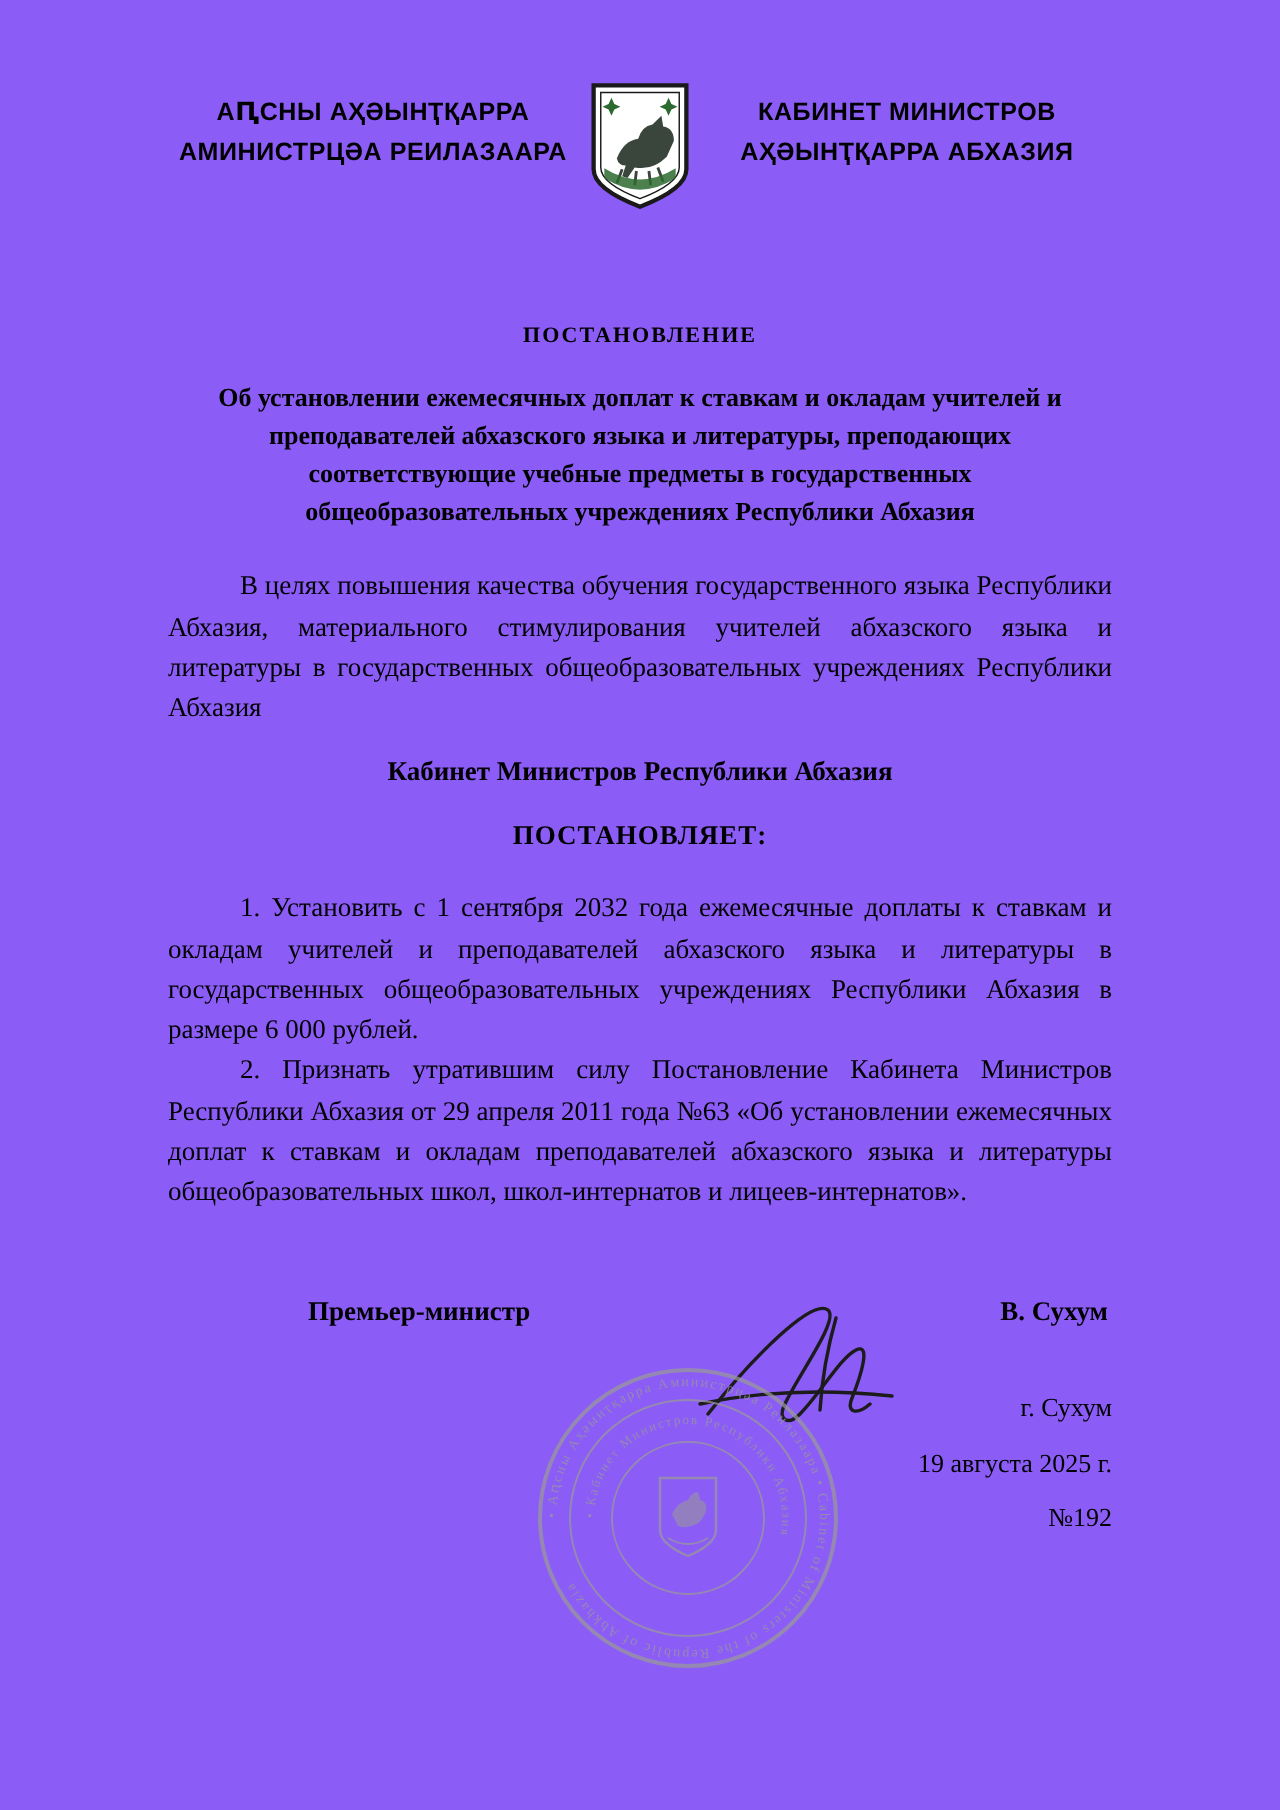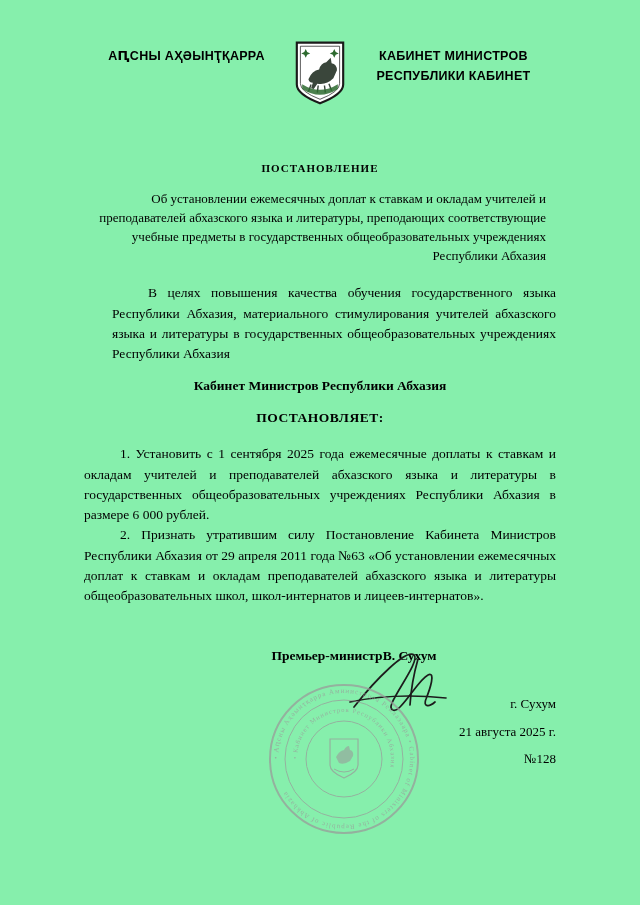--- a/index.html
+++ b/index.html
@@ -1,57 +1,57 @@
 <!DOCTYPE html>
 <html><head>
 <meta charset="utf-8">
 <style>
   html,body{margin:0;padding:0;background:#ffffff;}
   .page{
     position:relative;
     width:640px;height:905px;
     margin:0 auto;
-    background:#86efac;
+    background:#8b5cf6;
     color:#000;
     font-family:"Liberation Serif", "DejaVu Serif", serif;
     box-sizing:border-box;
     padding:40px 84px 0 84px;
     overflow:hidden;
   }
   
   .doc-header{
     display:flex;justify-content:space-between;align-items:flex-start;
     font-family:"Liberation Sans","DejaVu Sans",sans-serif;
     font-weight:bold;font-size:12.5px;line-height:1.6;text-align:center;
   }
   .org-block{width:205px;padding-top:6px;letter-spacing:.3px;}
   .emblem{width:54px;height:66px;flex:0 0 auto;margin-top:0;}
   
   .doc-title{
     margin:56px 0 0 0;text-align:center;
     font-size:11px;font-weight:bold;letter-spacing:1px;
   }
   .doc-subtitle{
-    margin:16px auto 0 auto;width:452px;text-align:right;
-    font-size:13px;font-weight:normal;line-height:1.45;
+    margin:16px auto 0 auto;width:452px;text-align:center;
+    font-size:13px;font-weight:bold;line-height:1.45;
   }
   
   .para{
     margin:0;font-size:13.5px;line-height:1.5;
     text-align:justify;text-indent:36px;
   }
-  .preamble{margin-top:18px;margin-left:28px;}
+  .preamble{margin-top:18px;}
   .center-bold{
     margin:14px 0 0 0;text-align:center;font-weight:bold;font-size:13.5px;
   }
   .decree-word{margin-top:16px;letter-spacing:.5px;}
   .items{margin-top:18px;}
   
   .signature-row{
-    margin-top:42px;display:flex;justify-content:center;
+    margin-top:42px;display:flex;justify-content:space-between;
     font-weight:bold;font-size:13.5px;
   }
   .sig-position{margin-left:70px;}
   .sig-name{margin-right:2px;}
   .signature-scribble{
     position:absolute;left:348px;top:645px;width:104px;height:72px;
   }
   
   .footer-block{
     margin:26px 0 0 70px;font-size:13px;line-height:2.1;text-align:right;
@@ -63,75 +63,76 @@
   }
 </style>
 </head>
 <body>
 
 <div class="page">
 
   <header class="doc-header">
     <div class="org-block">
       <div>АԤСНЫ АҲӘЫНҬҚАРРА</div>
+      <div>АМИНИСТРЦӘА РЕИЛАЗААРА</div>
     </div>
 
     <div class="emblem">
       <svg viewBox="0 0 60 74" width="54" height="66" aria-hidden="true">
         <path d="M4,3 H56 V50 Q56,61 30,71 Q4,61 4,50 Z" fill="#ffffff" stroke="#1a1a1a" stroke-width="2.4"></path>
         <path d="M8,7 H52 V49 Q52,58 30,66.5 Q8,58 8,49 Z" fill="none" stroke="#1a1a1a" stroke-width="0.8"></path>
 
         <path d="M14,10 l1.6,3.4 3.4,1.6 -3.4,1.6 -1.6,3.4 -1.6,-3.4 -3.4,-1.6 3.4,-1.6 z" fill="#2d6a2f"></path>
         <path d="M46,10 l1.6,3.4 3.4,1.6 -3.4,1.6 -1.6,3.4 -1.6,-3.4 -3.4,-1.6 3.4,-1.6 z" fill="#2d6a2f"></path>
 
         <path d="M17,44 q4,-10 12,-11 q2,-7 8,-8 l5,-5 1,6 q6,1 6,8 l-4,9 q-8,8 -18,6 l-4,6 -3,-1 2,-6 q-4,0 -5,-4 z" fill="#3a463b"></path>
         <path d="M20,50 l-3,8 M40,49 l3,8 M28,51 l-1,8 M35,51 l1,8" stroke="#3a463b" stroke-width="1.6" fill="none"></path>
 
         <path d="M10,55 Q30,68 50,55 L50,49.5 Q30,62 10,49.5 Z" fill="#2d6a2f" opacity=".85"></path>
       </svg>
     </div>
 
     <div class="org-block">
       <div>КАБИНЕТ МИНИСТРОВ</div>
-      <div>РЕСПУБЛИКИ КАБИНЕТ</div>
+      <div>АҲӘЫНҬҚАРРА АБХАЗИЯ</div>
     </div>
   </header>
 
   <h1 class="doc-title">ПОСТАНОВЛЕНИЕ</h1>
 
   <h2 class="doc-subtitle">Об установлении ежемесячных доплат к ставкам и окладам учителей и преподавателей абхазского языка и литературы, преподающих соответствующие учебные предметы в государственных общеобразовательных учреждениях Республики Абхазия</h2>
 
   <p class="para preamble">В целях повышения качества обучения государственного языка Республики Абхазия, материального стимулирования учителей абхазского языка и литературы в государственных общеобразовательных учреждениях Республики Абхазия</p>
 
   <p class="center-bold">Кабинет Министров Республики Абхазия</p>
 
   <p class="center-bold decree-word">ПОСТАНОВЛЯЕТ:</p>
 
   <div class="items">
-    <p class="para">1. Установить с 1 сентября 2025 года ежемесячные доплаты к ставкам и окладам учителей и преподавателей абхазского языка и литературы в государственных общеобразовательных учреждениях Республики Абхазия в размере 6 000 рублей.</p>
+    <p class="para">1. Установить с 1 сентября 2032 года ежемесячные доплаты к ставкам и окладам учителей и преподавателей абхазского языка и литературы в государственных общеобразовательных учреждениях Республики Абхазия в размере 6 000 рублей.</p>
     <p class="para">2. Признать утратившим силу Постановление Кабинета Министров Республики Абхазия от 29 апреля 2011 года №63 «Об установлении ежемесячных доплат к ставкам и окладам преподавателей абхазского языка и литературы общеобразовательных школ, школ-интернатов и лицеев-интернатов».</p>
   </div>
 
   <div class="signature-row">
     <span class="sig-position">Премьер-министр</span>
     <span class="sig-name">В. Сухум</span>
   </div>
 
   <svg class="signature-scribble" viewBox="0 0 104 72" aria-hidden="true">
     <g fill="none" stroke="#1c1c1c" stroke-width="1.7" stroke-linecap="round">
       <path d="M6,62 C28,34 58,4 66,10 C72,15 50,44 44,58 C41,65 46,68 52,62 C62,52 72,34 80,30 C88,26 82,44 78,54 C75,61 80,63 87,57"></path>
       <path d="M2,57 C30,51 60,49 98,53"></path>
       <path d="M70,14 C66,28 63,44 62,60"></path>
     </g>
   </svg>
 
   <div class="footer-block">
     <div>г. Сухум</div>
-    <div>21 августа 2025 г.</div>
-    <div>№128</div>
+    <div>19 августа 2025 г.</div>
+    <div>№192</div>
   </div>
 
   <svg class="stamp" viewBox="0 0 152 152" aria-hidden="true">
     <defs>
       <path id="ringOuter" d="M76,76 m-66,0 a66,66 0 1,1 132,0 a66,66 0 1,1 -132,0"></path>
       <path id="ringInner" d="M76,76 m-47,0 a47,47 0 1,1 94,0 a47,47 0 1,1 -94,0"></path>
     </defs>
     <circle cx="76" cy="76" r="74" fill="none" stroke="#9a9a9a" stroke-width="2"></circle>
     <circle cx="76" cy="76" r="59" fill="none" stroke="#9a9a9a" stroke-width="1"></circle>
     <circle cx="76" cy="76" r="38" fill="none" stroke="#9a9a9a" stroke-width="1"></circle>

